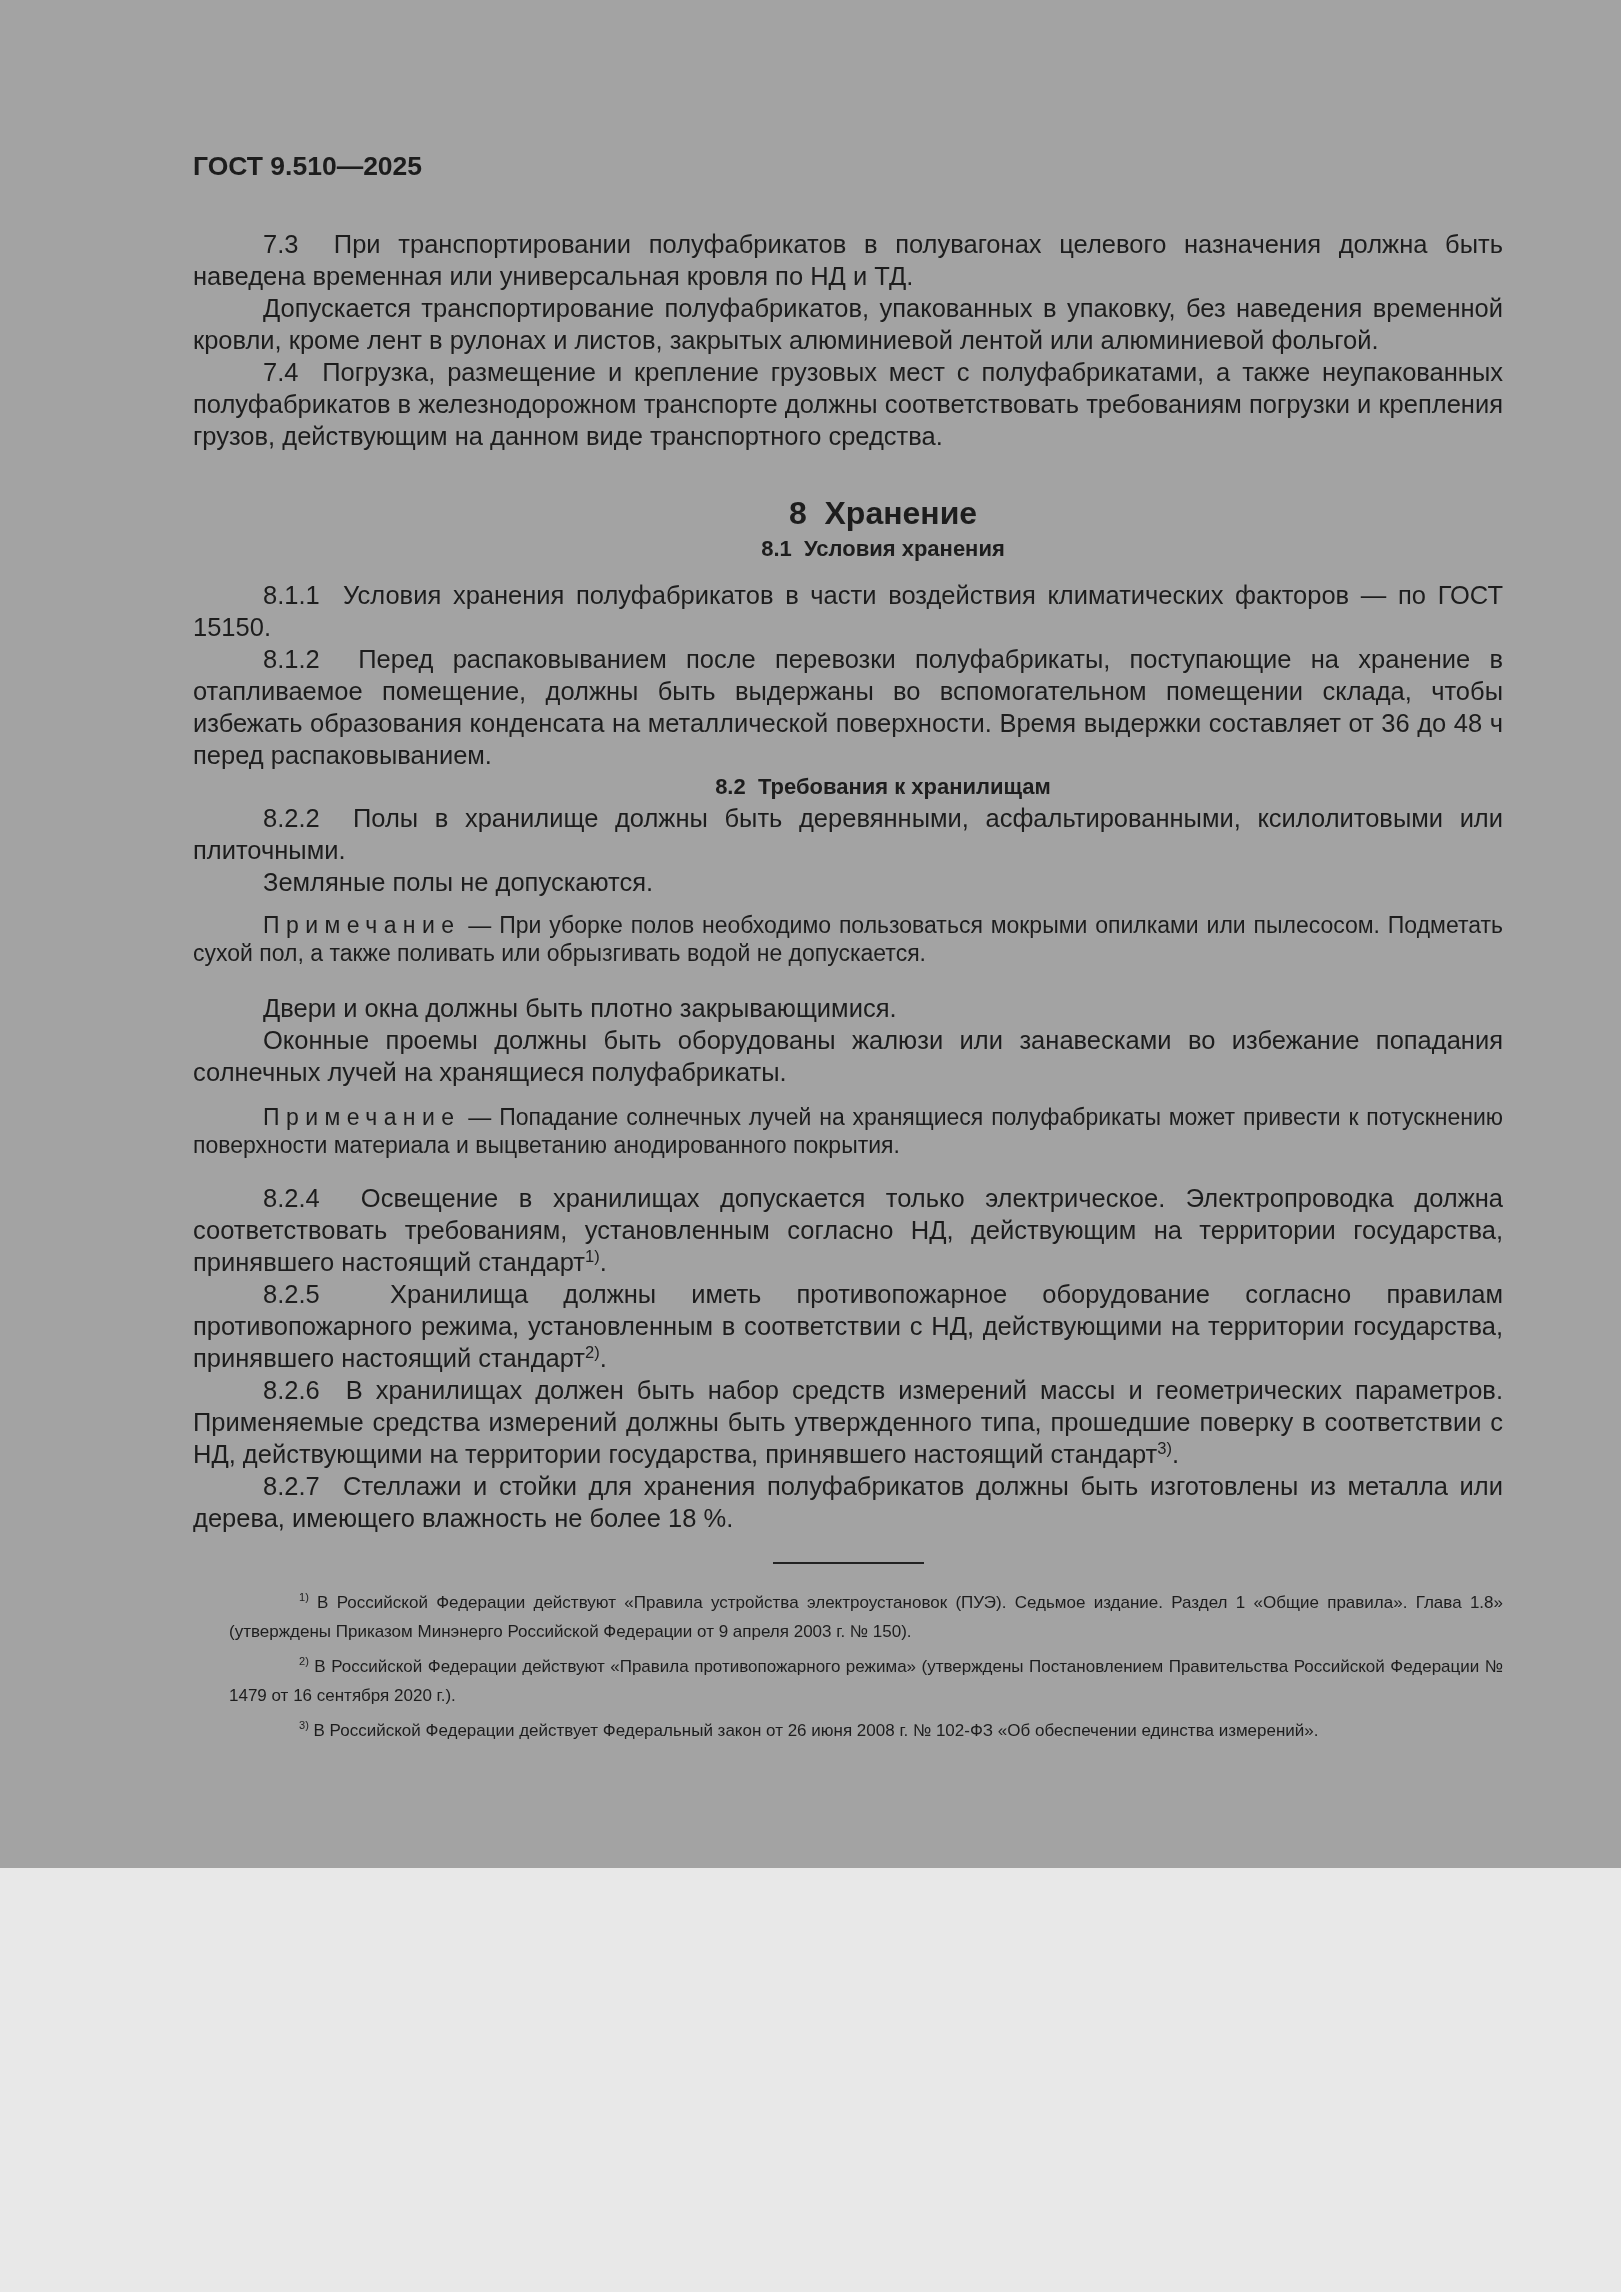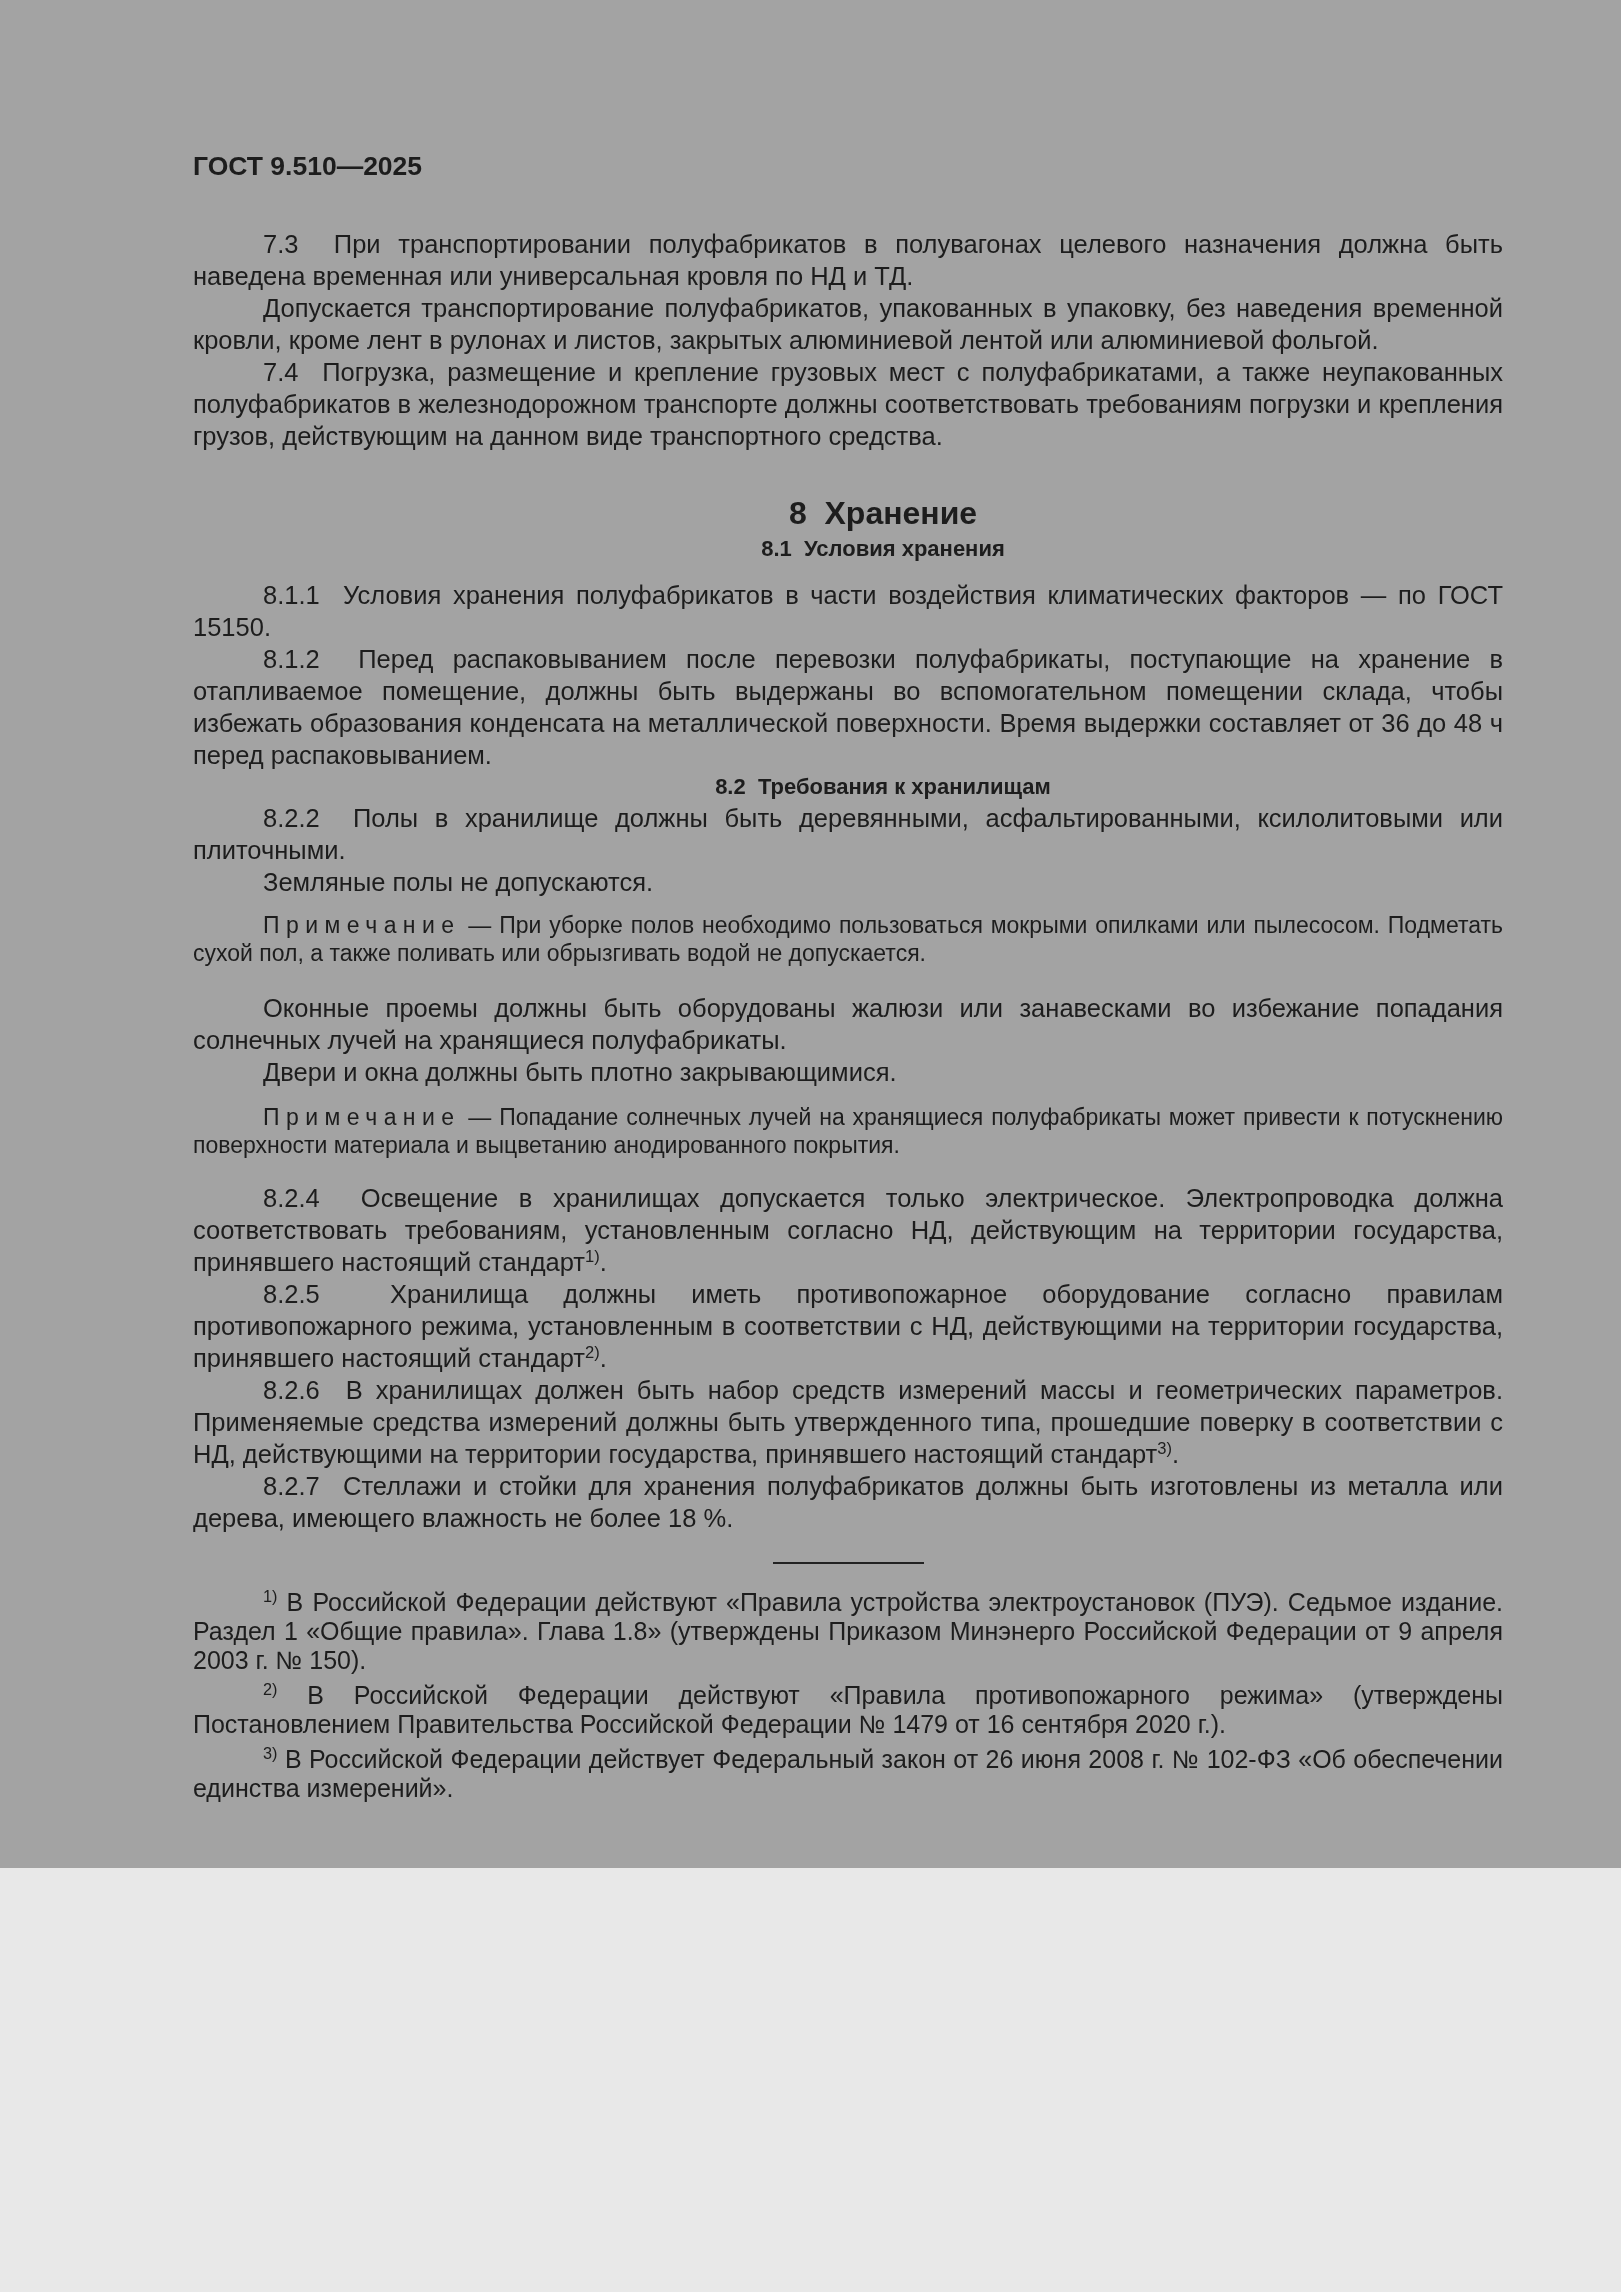--- a/index.html
+++ b/index.html
@@ -76,24 +76,25 @@
     vertical-align: super;
   }
   .footnote-rule {
     margin-top: 28px;
     margin-bottom: 24.5px;
     width: 151px;
     border: none;
     border-top: 2.9px solid #222222;
   }
   .footnote {
-    font-size: 25px;
+    font-size: 17px;
     line-height: 29px;
     text-indent: 70px;
     margin-bottom: 5.9px;
+    margin-left: 36px;
   }
   .page-number {
     position: absolute;
     left: 193px;
     top: 2064px;
     font-size: 25.5px;
     line-height: 29px;
   }
 </style>
 </head>
@@ -115,22 +116,22 @@
     <h2 class="subsec mt-sub">8.1&nbsp; Условия хранения</h2>
     <p class="body indent mt-first">8.1.1&nbsp; Условия хранения полуфабрикатов в части воздействия климатических факторов — по ГОСТ 15150.</p>
     <p class="body indent">8.1.2&nbsp; Перед распаковыванием после перевозки полуфабрикаты, поступающие на хранение в отапливаемое помещение, должны быть выдержаны во вспомогательном помещении склада, чтобы избежать образования конденсата на металлической поверхности. Время выдержки составляет от 36 до 48 ч перед распаковыванием.</p>
 
     <h2 class="subsec mt-sub2">8.2&nbsp; Требования к хранилищам</h2>
     <p class="body indent">8.2.2&nbsp; Полы в хранилище должны быть деревянными, асфальтированными, ксилолитовыми или плиточными.</p>
     <p class="body indent">Земляные полы не допускаются.</p>
 
     <p class="note note-1"><span class="note-label">Примечание</span><span> — При уборке полов необходимо пользоваться мокрыми опилками или пылесосом. Подметать сухой пол, а также поливать или обрызгивать водой не допускается.</span></p>
 
+    <p class="body indent">Двери и окна должны быть плотно закрывающимися.</p>
     <p class="body indent">Оконные проемы должны быть оборудованы жалюзи или занавесками во избежание попадания солнечных лучей на хранящиеся полуфабрикаты.</p>
-    <p class="body indent">Двери и окна должны быть плотно закрывающимися.</p>
 
     <p class="note note-2"><span class="note-label">Примечание</span><span> — Попадание солнечных лучей на хранящиеся полуфабрикаты может привести к потускнению поверхности материала и выцветанию анодированного покрытия.</span></p>
 
     <p class="body indent"><span>8.2.4&nbsp; Освещение в хранилищах допускается только электрическое. Электропроводка должна соответствовать требованиям, установленным согласно НД, действующим на территории государства, принявшего настоящий стандарт</span><sup>1)</sup><span>.</span></p>
 
     <p class="body indent"><span>8.2.5&nbsp; Хранилища должны иметь противопожарное оборудование согласно правилам противопожарного режима, установленным в соответствии с НД, действующими на территории государства, принявшего настоящий стандарт</span><sup>2)</sup><span>.</span></p>
 
     <p class="body indent"><span>8.2.6&nbsp; В хранилищах должен быть набор средств измерений массы и геометрических параметров. Применяемые средства измерений должны быть утвержденного типа, прошедшие поверку в соответствии с НД, действующими на территории государства, принявшего настоящий стандарт</span><sup>3)</sup><span>.</span></p>
 
     <p class="body indent">8.2.7&nbsp; Стеллажи и стойки для хранения полуфабрикатов должны быть изготовлены из металла или дерева, имеющего влажность не более 18 %.</p>

